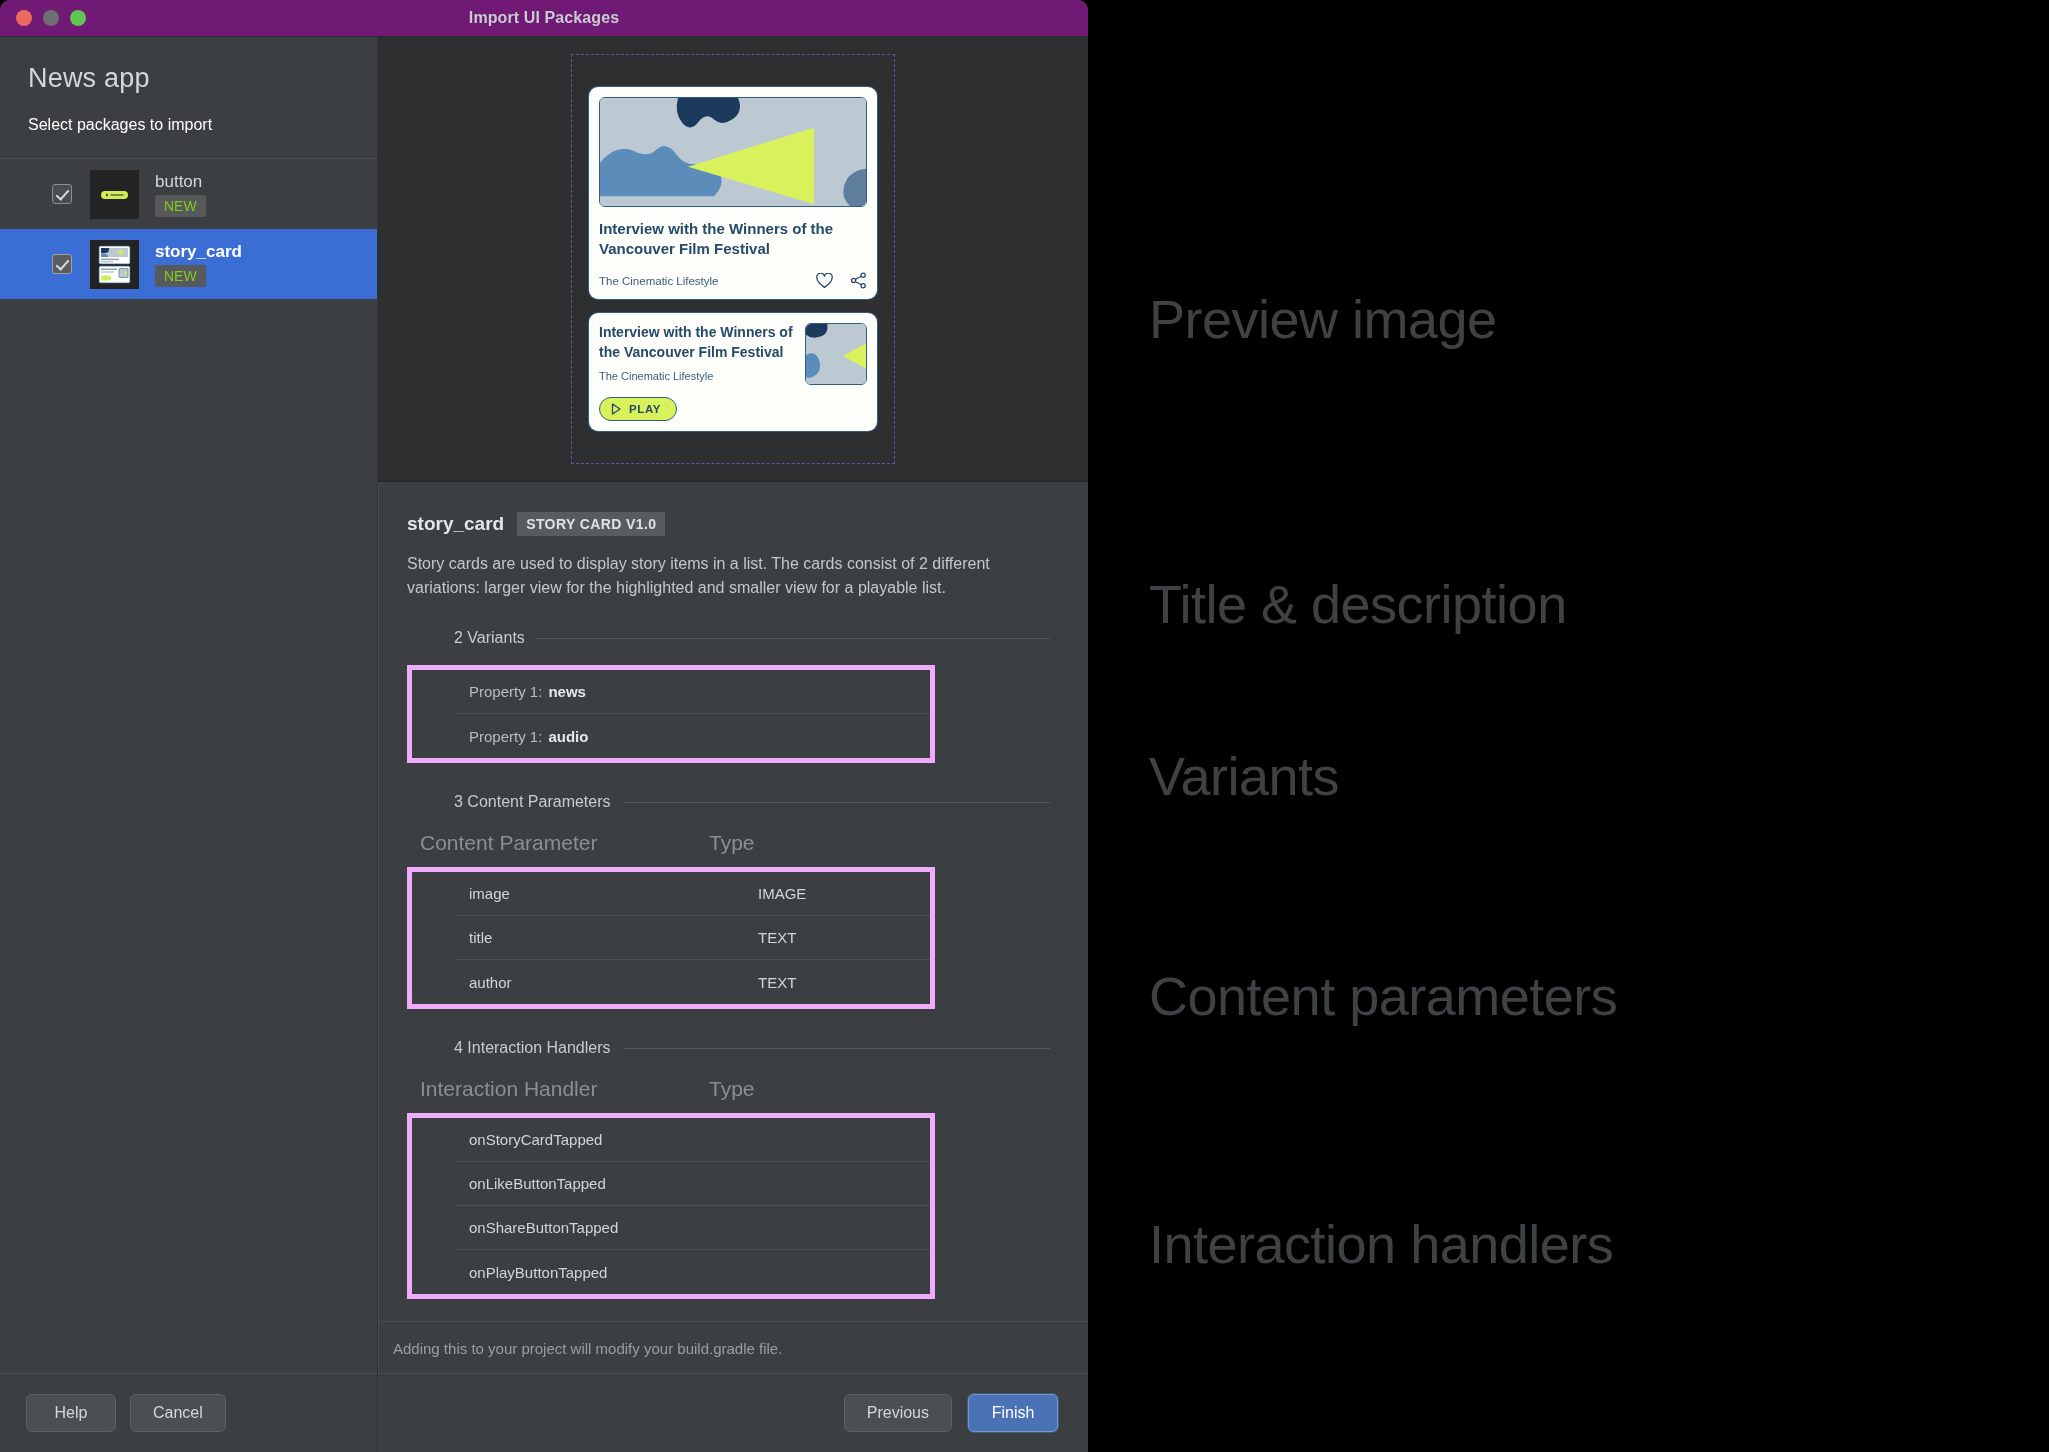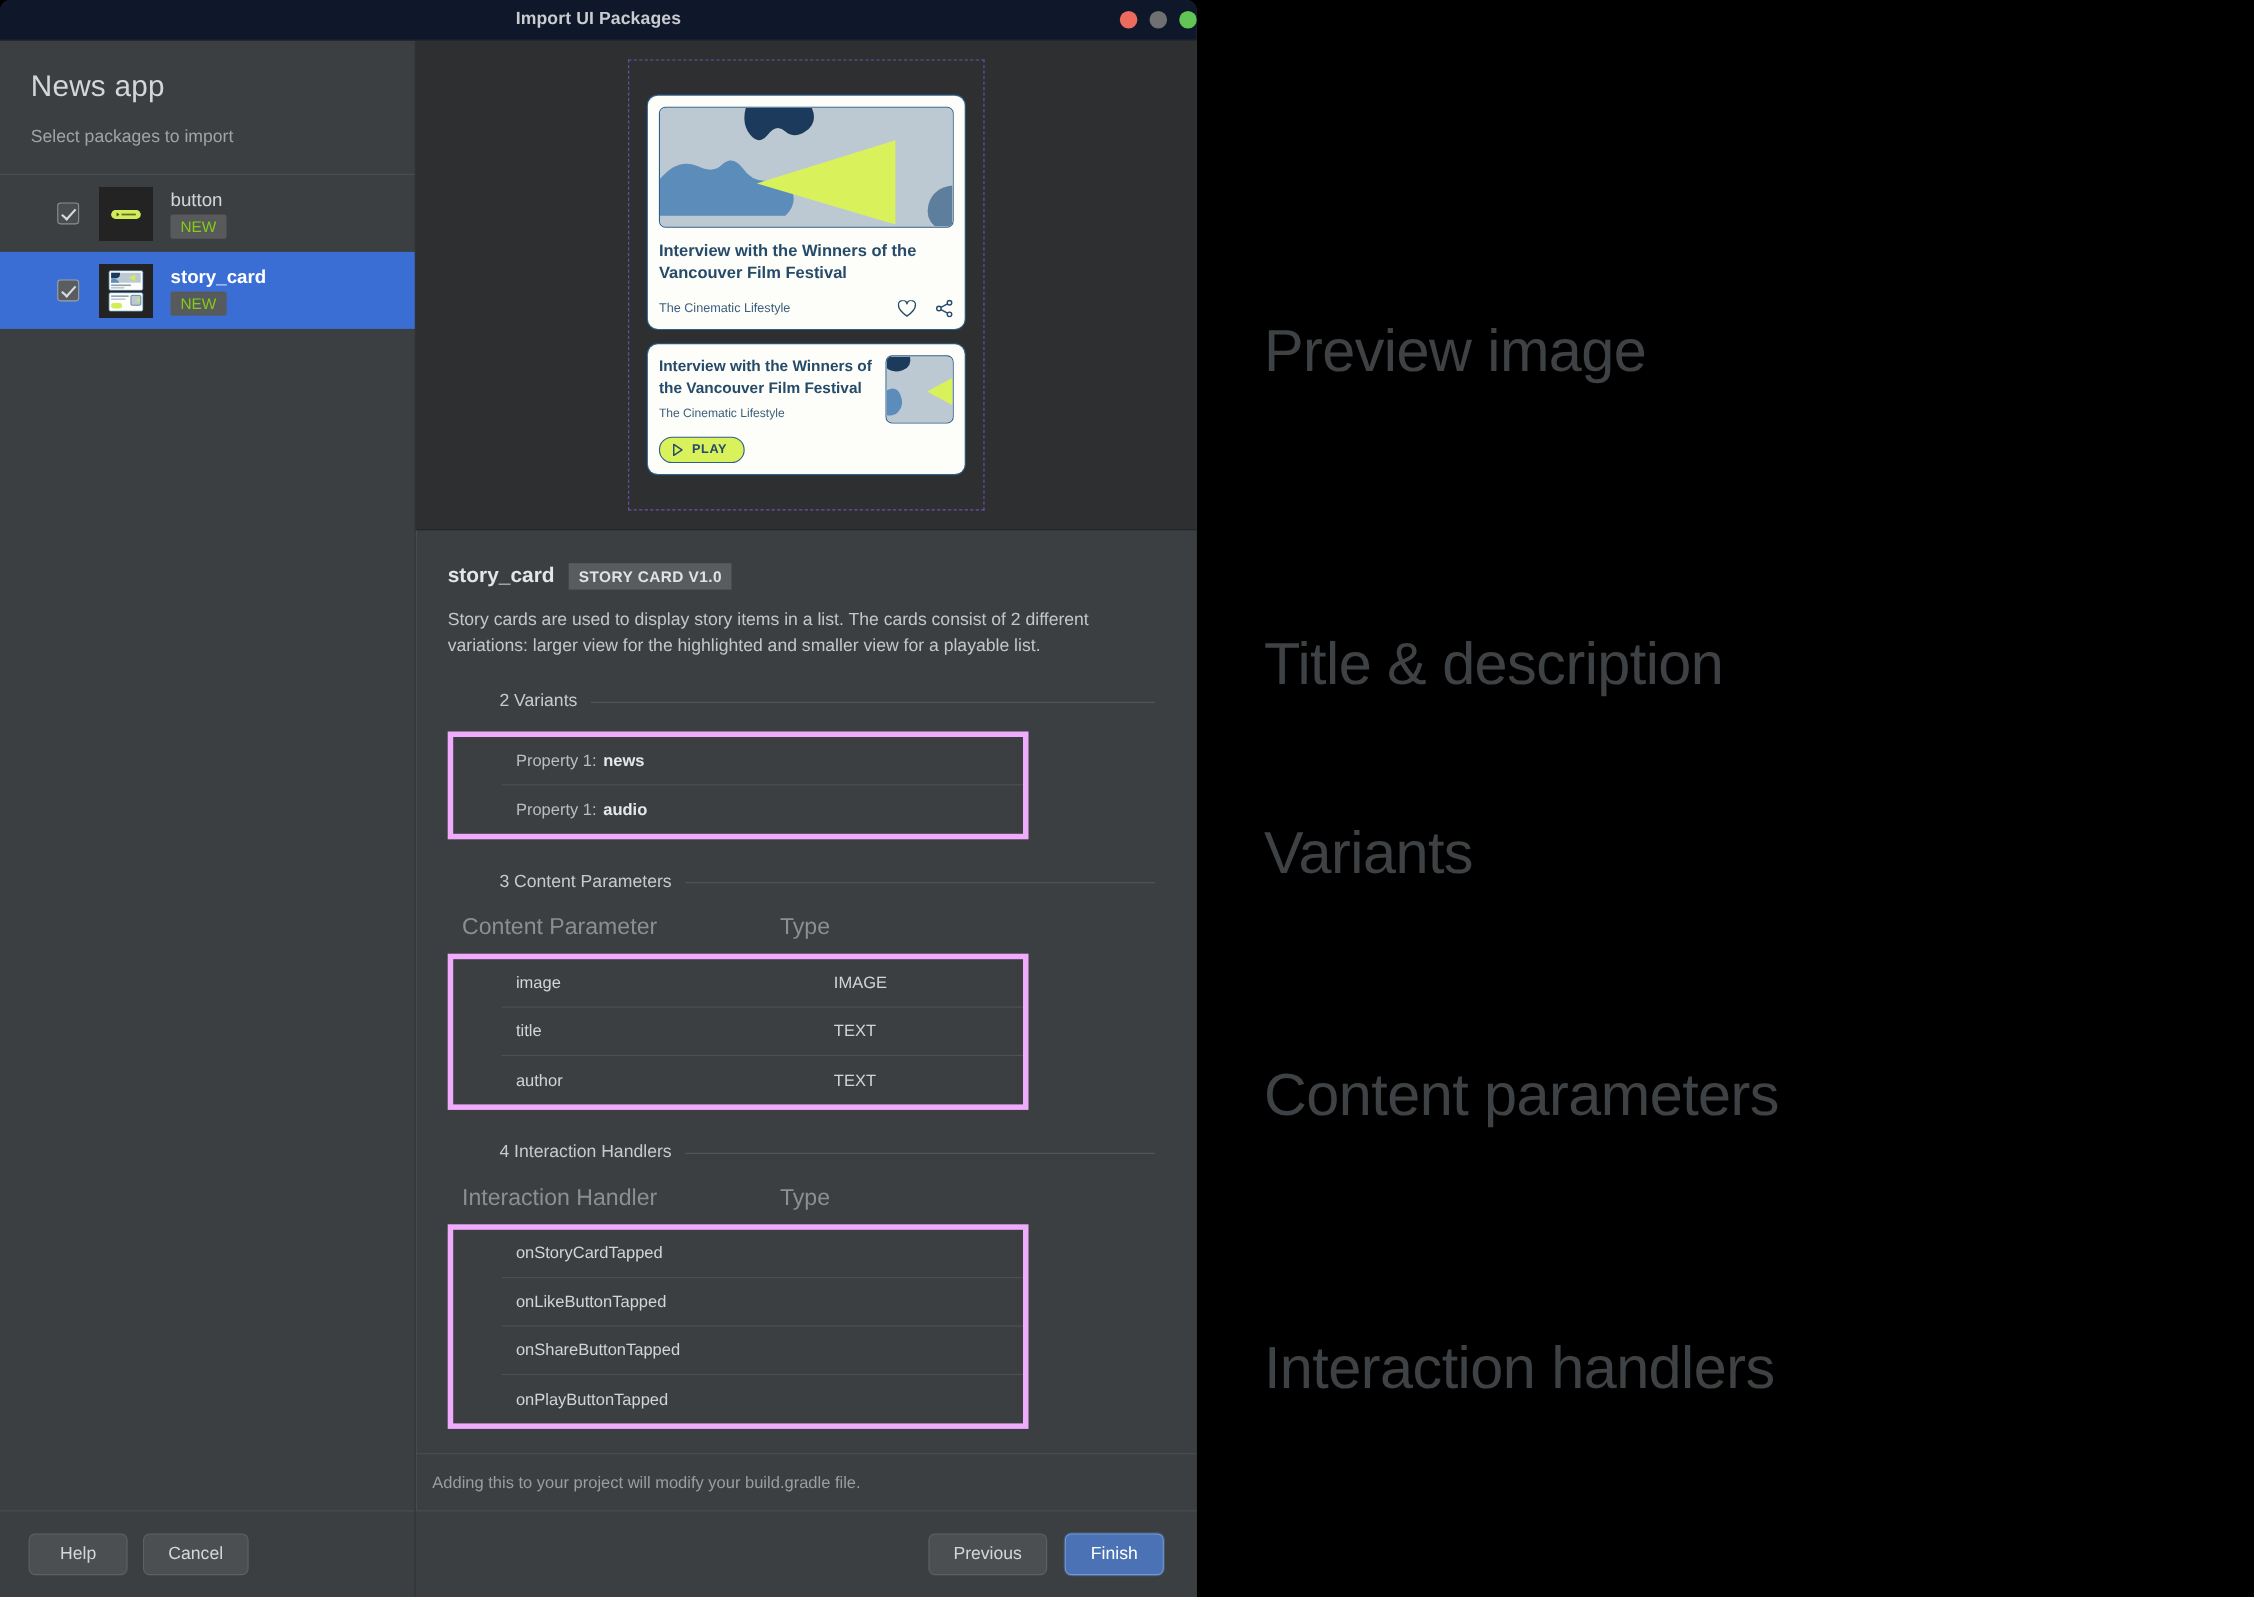--- a/index.html
+++ b/index.html
@@ -14,23 +14,23 @@
   
   .window {
     position: absolute; left: 0; top: 0;
     width: 1088px; height: 1452px;
     background: #3c3f41;
     border-radius: 10px 10px 0 0;
     overflow: hidden;
   }
   .titlebar {
     position: relative; height: 37px;
-    background: #0f172a;
+    background: #701a75;
     border-bottom: 1px solid #2b2b2b;
-    display: flex; align-items: center; justify-content: flex-end;
+    display: flex; align-items: center;
   }
   .traffic { display: flex; gap: 11px; padding-left: 16px; }
   .tl { width: 16px; height: 16px; border-radius: 50%; }
   .tl.red { background: #ed6a5f; }
   .tl.yellow { background: #6e7072; }
   .tl.green { background: #61c454; }
   .titlebar-title {
     position: absolute; left: 0; right: 0; text-align: center;
     font-size: 16px; font-weight: bold; color: #c8cccf;
     letter-spacing: .1px;
@@ -39,21 +39,21 @@
   .body-wrap { display: flex; height: calc(1452px - 37px); }
 
   
   .sidebar {
     width: 378px; background: #3c3f41;
     display: flex; flex-direction: column;
     border-right: 1px solid #2f3133;
   }
   .sidebar-head { padding: 26px 28px 24px 28px; }
   .app-title { font-size: 27px; color: #d4d7da; font-weight: 400; letter-spacing: .2px; }
-  .app-sub { font-size: 16px; color: #a3a3a3; margin-top: 22px; }
+  .app-sub { font-size: 16px; color: #ffffff; margin-top: 22px; }
   .sidebar-sep { height: 1px; background: #4b4e50; }
 
   .pkg-header {
     display: flex; align-items: center; gap: 14px;
     padding: 22px 28px 18px 30px;
   }
   .chk {
     width: 20px; height: 20px; border-radius: 3px;
     border: 1px solid #8b8f92; background: #4a4d4f;
     position: relative; flex: none;

